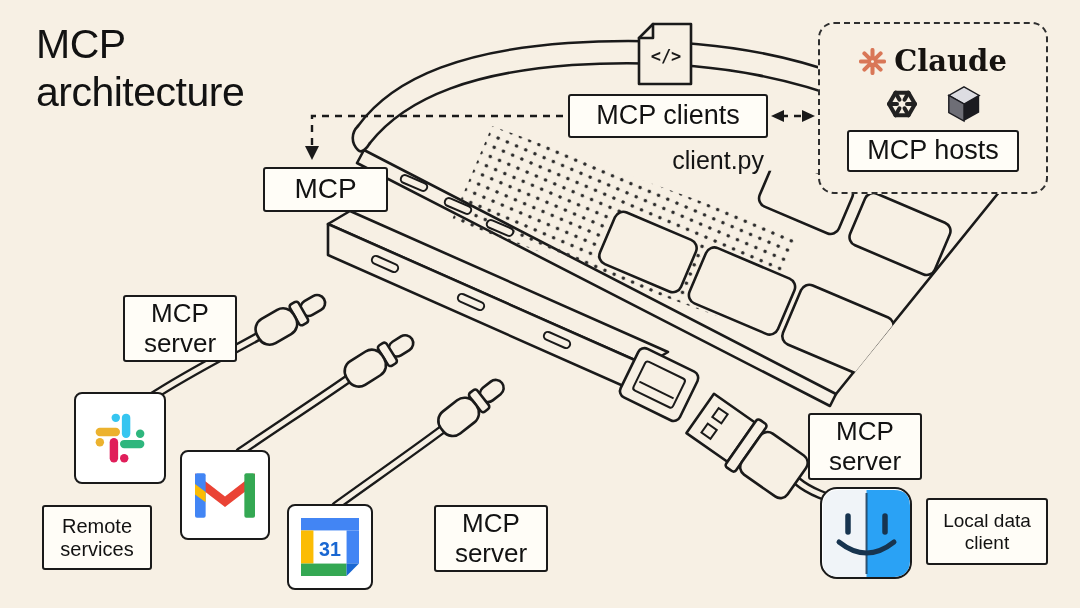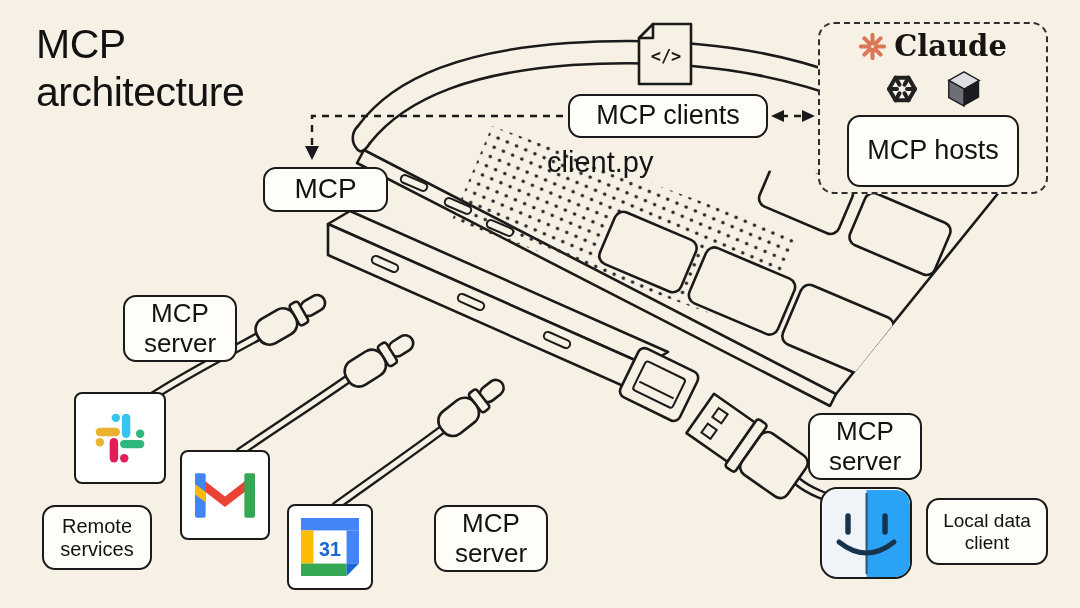--- a/index.html
+++ b/index.html
@@ -15,39 +15,39 @@
   .art{position:absolute;left:0;top:0;width:1080px;height:608px}
   .ln{fill:none;stroke:var(--ink);stroke-width:2.6;stroke-linecap:round;stroke-linejoin:round}
   .fln{fill:var(--bg);stroke:var(--ink);stroke-width:2.6;stroke-linejoin:round}
   .fln2{fill:var(--bg);stroke:var(--ink);stroke-width:2}
   .dash{fill:none;stroke:var(--ink);stroke-width:2.4;stroke-dasharray:7 6}
   .ah{fill:var(--ink)}
   .cable-o{fill:none;stroke:var(--ink);stroke-width:9.5;stroke-linecap:round}
   .cable-i{fill:none;stroke:var(--bg);stroke-width:4.8;stroke-linecap:round}
   .title{position:absolute;left:36px;top:20px;width:280px;font-size:41px;font-weight:400;
          letter-spacing:-0.5px;line-height:1.18;color:#121212}
-  .obox{position:absolute;background:var(--box-bg);border:2.5px solid var(--ink);border-radius:13px;
+  .obox{position:absolute;background:var(--box-bg);border:2.5px solid var(--ink);border-radius:3px;
         display:flex;align-items:center;justify-content:center;text-align:center;
         color:#121212;box-sizing:border-box;line-height:1.15}
   .mcp-box{left:263px;top:167px;width:125px;height:45px;font-size:28px}
   .clients-box{left:568px;top:94px;width:200px;height:44px;font-size:27px}
-  .clientpy{position:absolute;left:547px;top:146px;width:200px;text-align:left;font-size:29px}
+  .clientpy{position:absolute;left:564px;top:146px;width:200px;text-align:right;font-size:25px}
   .server-top{left:123px;top:295px;width:114px;height:67px;font-size:26px}
   .server-bottom{left:434px;top:505px;width:114px;height:67px;font-size:26px}
   .server-right{left:808px;top:413px;width:114px;height:67px;font-size:26px}
   .remote{left:42px;top:505px;width:110px;height:65px;font-size:20px}
   .local{left:926px;top:498px;width:122px;height:67px;font-size:19px}
   .code-icon{position:absolute;left:637px;top:22px}
   .hosts-panel{position:absolute;left:818px;top:22px;width:230px;height:172px;box-sizing:border-box;
                border:2.5px dashed #2e2e2e;border-radius:16px;background:var(--bg);
                display:flex;flex-direction:column;align-items:center;justify-content:center;gap:7px}
   .claude-row{display:flex;align-items:center;gap:8px}
   .claude-word{font-family:"DejaVu Serif",serif;font-size:29px;font-weight:600;color:#161310}
   .logo-row{display:flex;align-items:center;gap:26px}
-  .hosts-box{position:static;width:auto;padding:18px 18px;font-size:27px;height:auto}
+  .hosts-box{position:static;width:auto;padding:3px 18px;font-size:27px;height:auto}
   .tile{position:absolute;background:#ffffff;border:2.5px solid var(--ink);border-radius:8px;
         display:flex;align-items:center;justify-content:center;box-sizing:border-box}
   .tile-slack{left:74px;top:392px;width:92px;height:92px}
   .tile-gmail{left:180px;top:450px;width:90px;height:90px}
   .tile-cal{left:287px;top:504px;width:86px;height:86px}
   .tile-finder{left:820px;top:487px;width:92px;height:92px;overflow:hidden;border-radius:17px;padding:0}
 </style>
 </head>
 <body>
 

